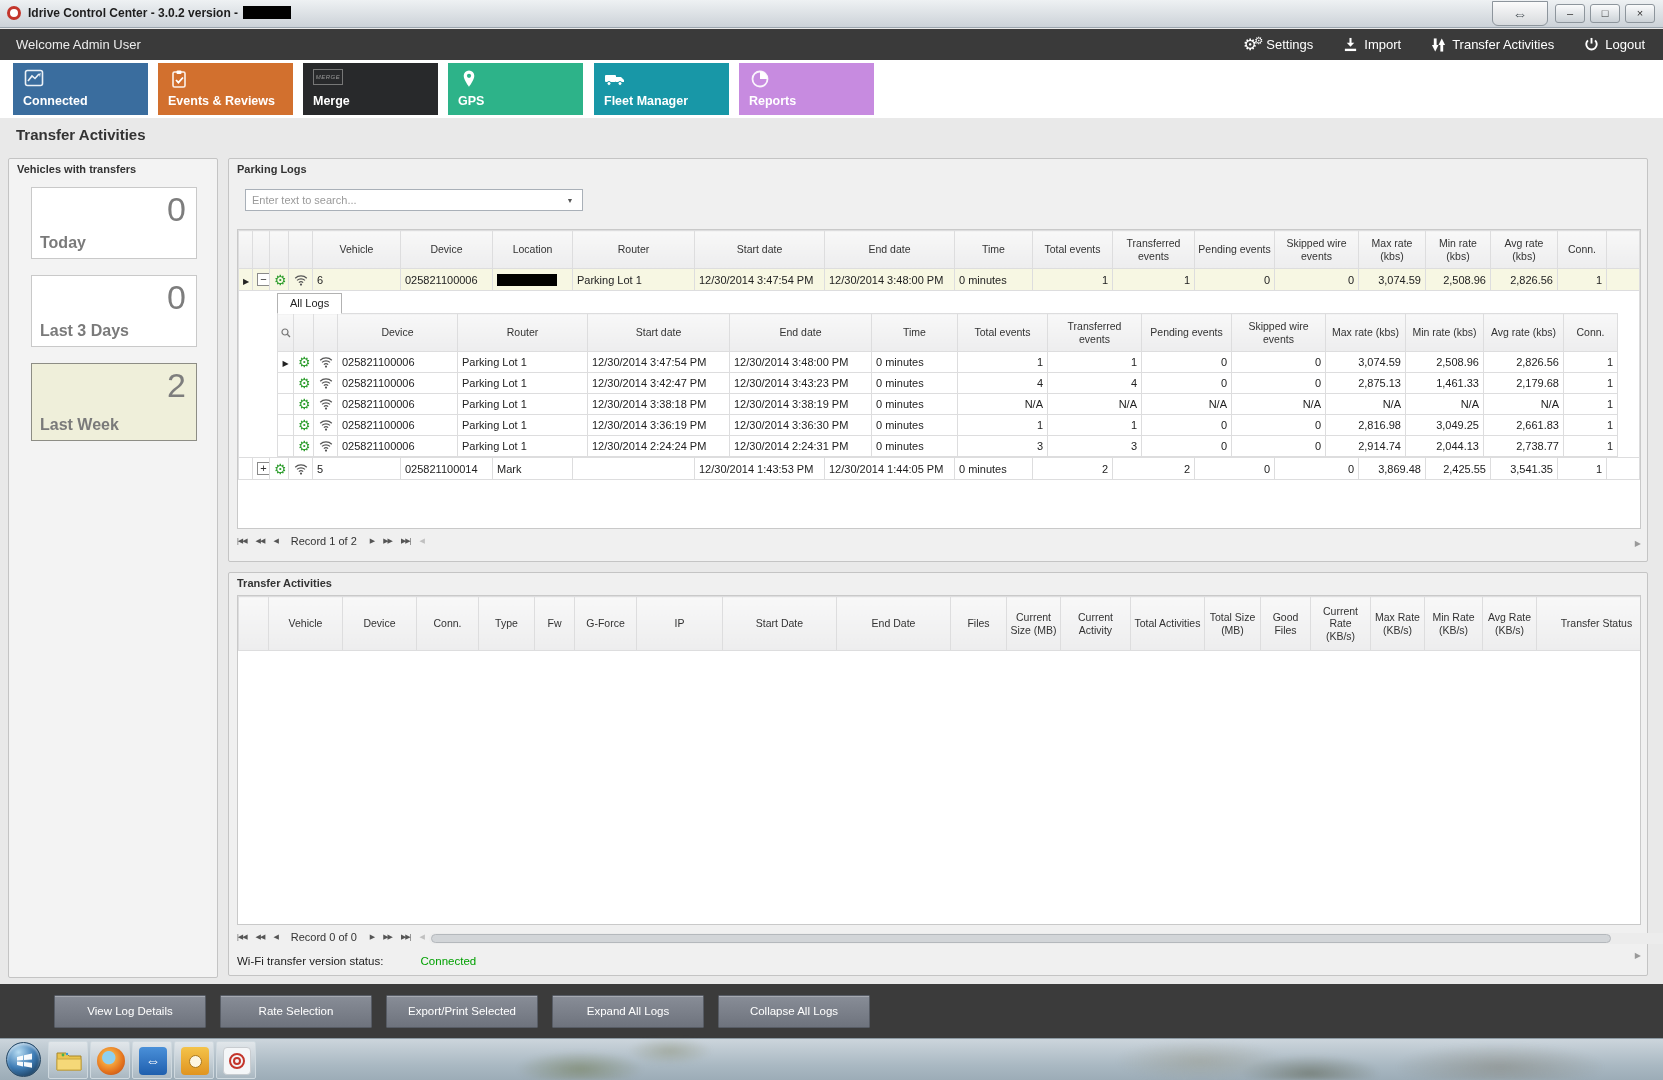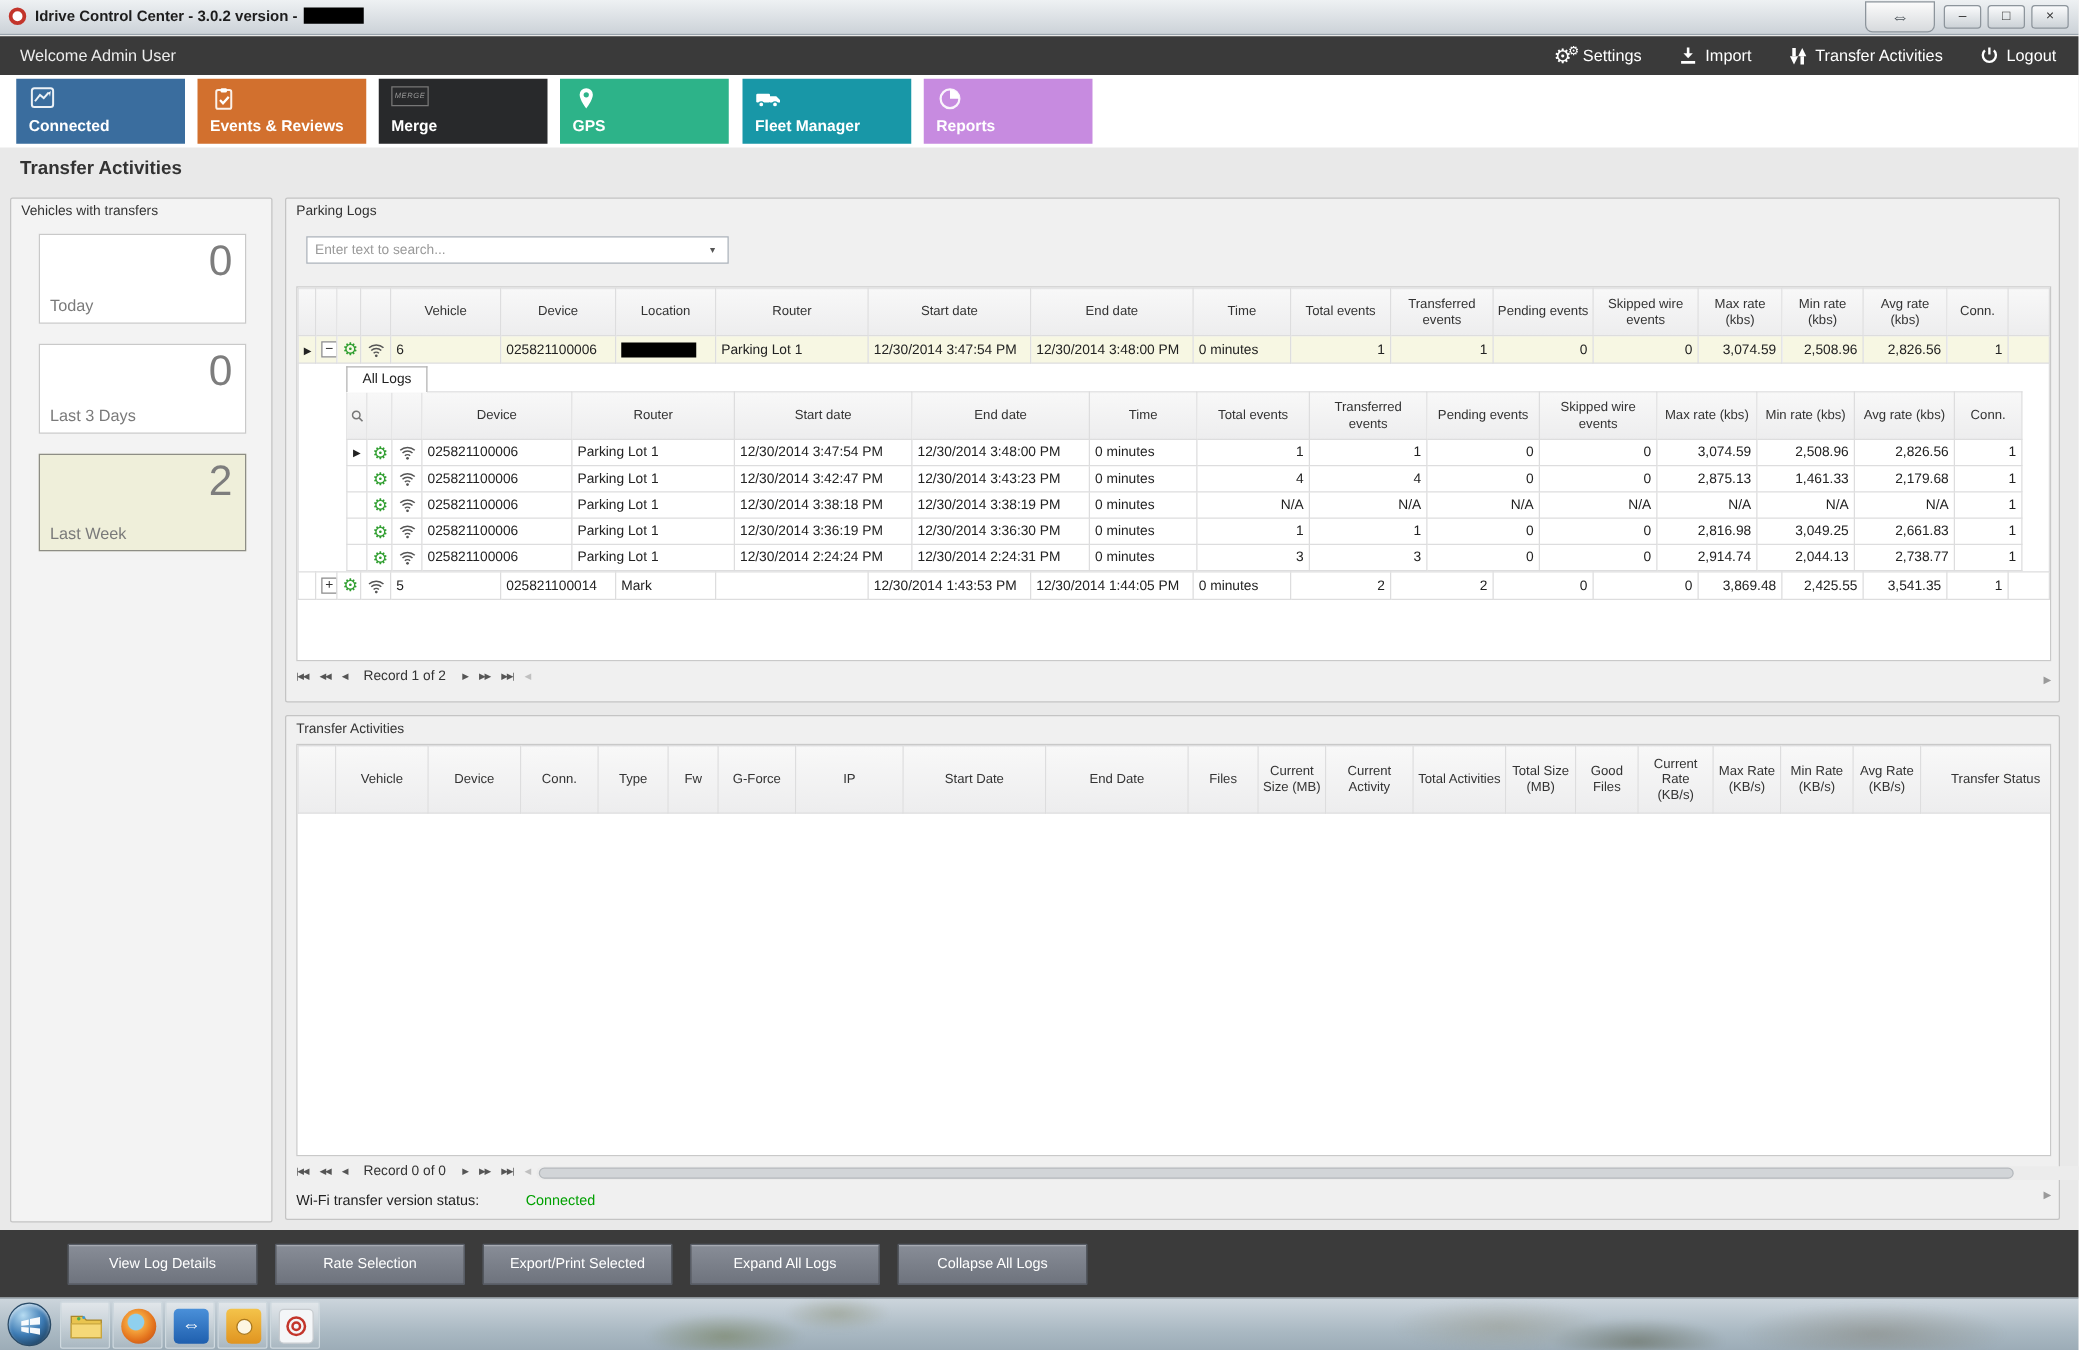--- a/index.html
+++ b/index.html
@@ -35,28 +35,28 @@
   .navtab .ticon { position:absolute; left:10px; top:6px; width:22px; height:20px; }
   .navtab .tlabel { position:absolute; left:10px; bottom:7px; font-size:12.5px; font-weight:bold; }
   .merge-ic { width:30px; height:16px; border:1px solid #777; color:#999; font-style:italic;
     font-size:6px; line-height:14px; text-align:center; letter-spacing:.5px; }
 
   
   .pagetitle { position:absolute; left:16px; top:126px; font-size:15px; font-weight:bold; color:#333; }
 
   
   .panel { position:absolute; background:#f0f0f0; border:1px solid #c4c4c4; border-radius:2px; }
-  .ptitle { position:absolute; left:8px; top:4px; font-size:11px; color:#333; }
+  .ptitle { position:absolute; left:8px; top:4px; font-size:11px; color:#333;font-weight:bold; }
 
   .sidebar { left:8px; top:158px; width:210px; height:820px; background:#f3f3f3; }
   .cards { position:absolute; left:22px; top:28px; width:166px; }
   .card { position:relative; width:166px; height:72px; background:#fff; border:1px solid #c9c9c9; margin-bottom:16px; }
   .card.sel { background:#efefda; border:1px solid #8d8d85; height:78px; }
   .card .cval { position:absolute; right:10px; top:2px; font-size:34px; color:#7d7d7d; }
-  .card .clabel { position:absolute; left:8px; bottom:6px; font-size:13px; font-weight:normal; color:#7a7a7a; }
+  .card .clabel { position:absolute; left:8px; bottom:6px; font-size:16px; font-weight:bold; color:#7a7a7a; }
 
   .logs-panel { left:228px; top:158px; width:1420px; height:404px; }
   .acts-panel { left:228px; top:572px; width:1420px; height:404px; }
 
   .searchwrap { position:absolute; left:16px; top:30px; width:338px; height:22px; background:#fff;
     border:1px solid #a9b0b8; }
   .searchwrap input { position:absolute; left:0; top:0; width:312px; height:20px; border:0; outline:none;
     padding:0 6px; font-size:11px; color:#444; font-family:"Liberation Sans",sans-serif; background:transparent; }
   .searchwrap input::placeholder { color:#9a9a9a; }
   .sdrop { position:absolute; right:2px; top:2px; width:20px; height:16px; text-align:center;

